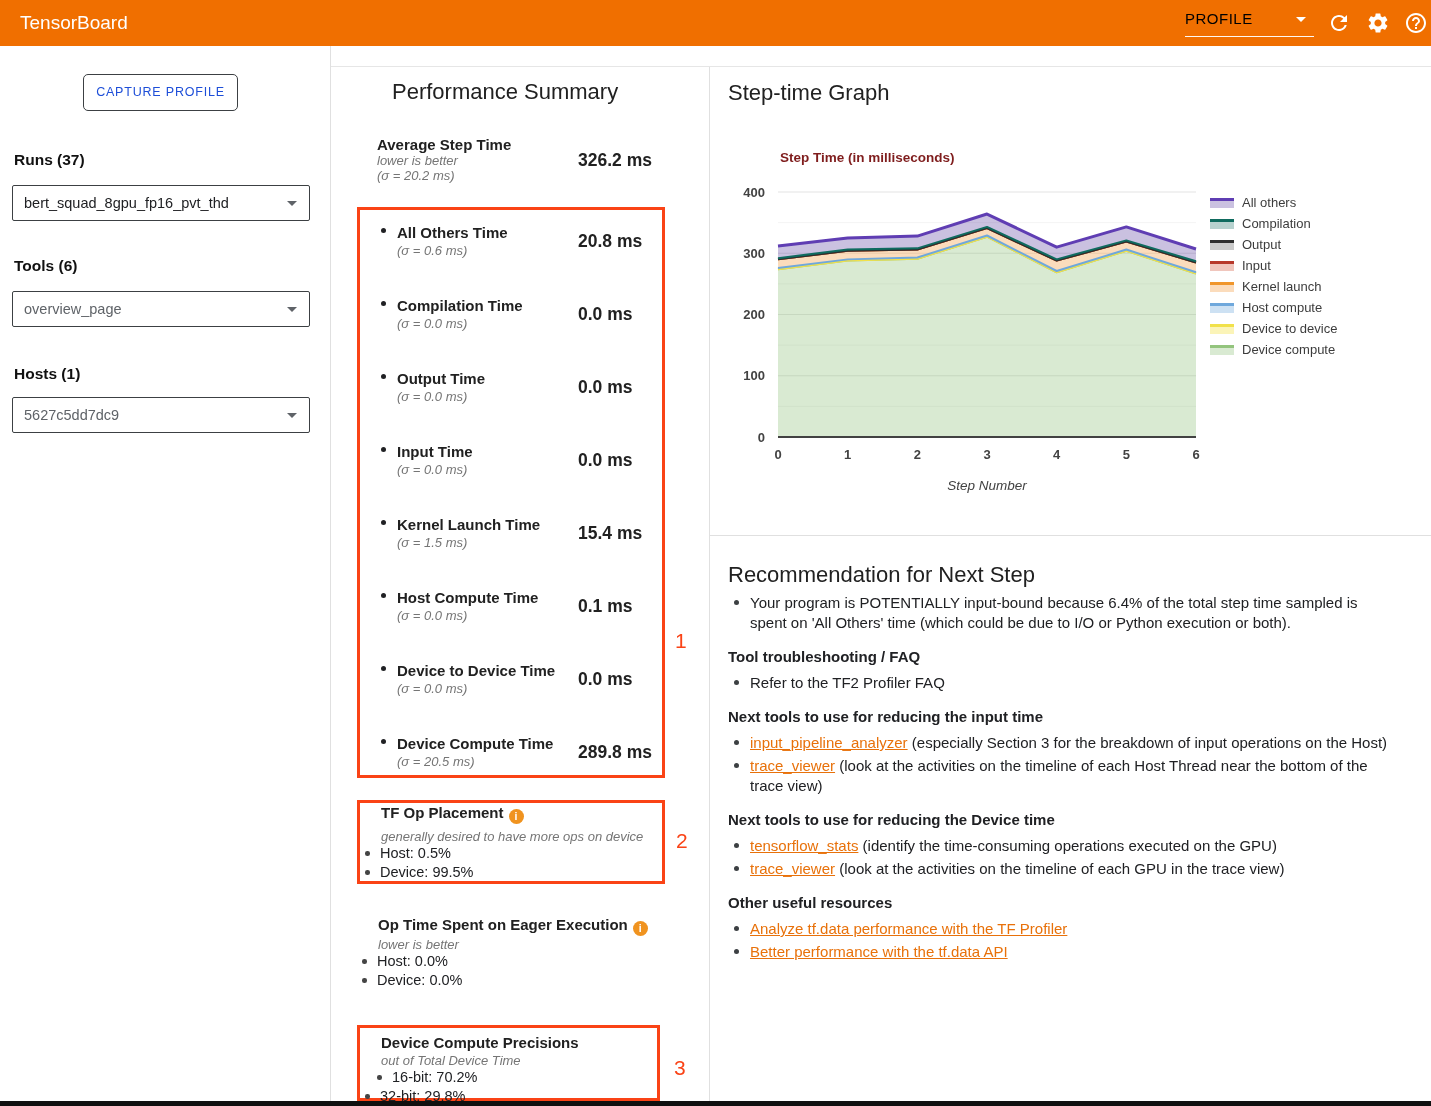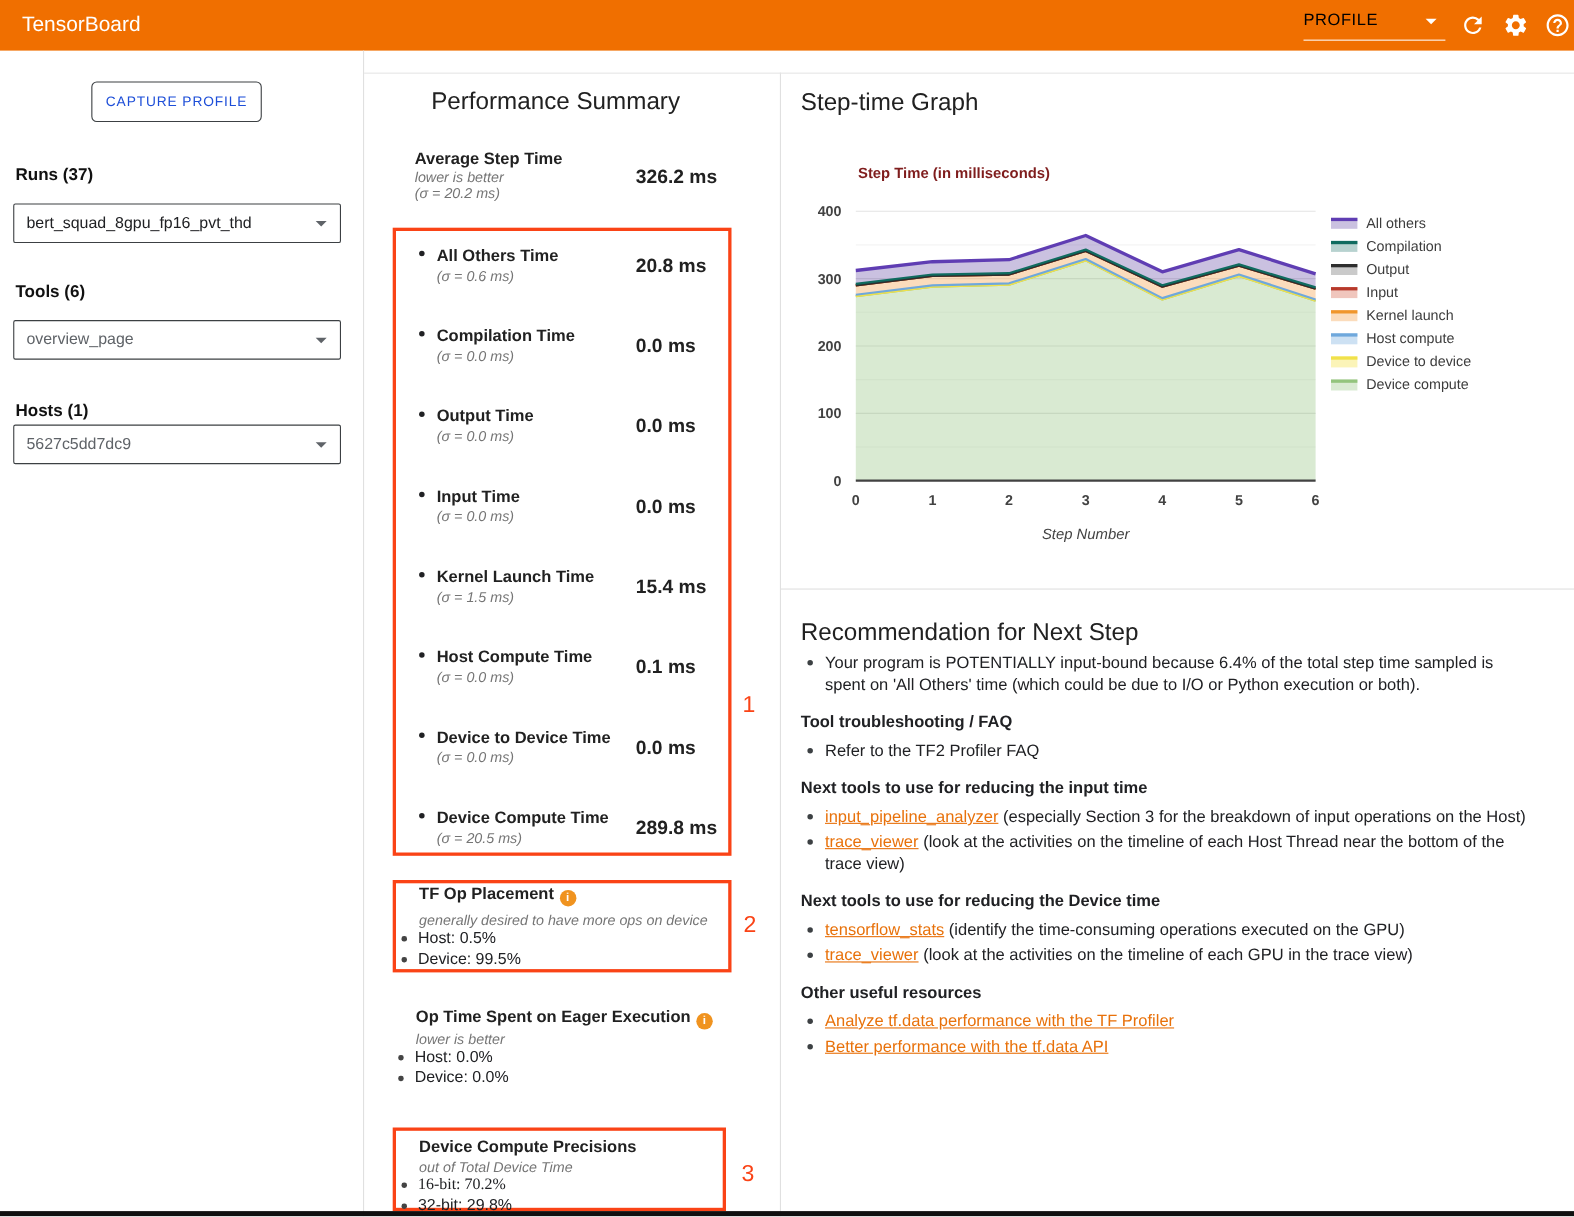--- a/index.html
+++ b/index.html
@@ -110,21 +110,21 @@
       <span class="caret"></span>
     </div>
 
     <div class="side-label" style="top:257px;">Tools (6)</div>
     <div class="side-select" style="top:291px;">
       <span class="val dim">overview_page</span>
       <span class="caret"></span>
     </div>
 
     <div class="side-label" style="top:365px;">Hosts (1)</div>
-    <div class="side-select" style="top:386px;text-align:right;">
+    <div class="side-select" style="top:397px;text-align:right;">
       <span class="val dim">5627c5dd7dc9</span>
       <span class="caret"></span>
     </div>
   </div>
 
   <div class="vline" style="left:330px;top:46px;height:1060px;"></div>
   <div class="vline" style="left:709px;top:66px;height:1040px;"></div>
   <div class="hline" style="left:331px;top:66px;width:1100px;"></div>
 
   <div>
@@ -192,21 +192,21 @@
     <div>
       <div class="abs blk-title" style="left:378px;top:916px;"><span>Op Time Spent on Eager Execution</span><span class="info-i">i</span></div>
       <div class="abs sub-italic" style="left:378px;top:937px;">lower is better</div>
       <div class="blk-item" style="left:377px;top:953px;"><span class="dot"></span><span>Host: 0.0%</span></div>
       <div class="blk-item" style="left:377px;top:972px;"><span class="dot"></span><span>Device: 0.0%</span></div>
     </div>
 
     <div class="redbox" style="left:357px;top:1025px;width:303px;height:76px;">
       <div class="abs blk-title" style="left:21px;top:6px;">Device Compute Precisions</div>
       <div class="abs sub-italic" style="left:21px;top:25px;">out of Total Device Time</div>
-      <div class="blk-item" style="left:20px;top:41px;font-family:Liberation Serif, serif;"><span class="dot"></span><span>16-bit: 70.2%</span></div>
+      <div class="blk-item" style="left:32px;top:41px;"><span class="dot"></span><span>16-bit: 70.2%</span></div>
       <div class="blk-item" style="left:20px;top:60px;"><span class="dot"></span><span>32-bit: 29.8%</span></div>
     </div>
     <div class="ann" style="left:674px;top:1056px;">3</div>
   </div>
 
   <div>
     <div class="abs h1" style="left:728px;top:80px;">Step-time Graph</div>
     <div class="chart-title" style="left:780px;top:150px;">Step Time (in milliseconds)</div>
     <svg id="chart-svg" width="470" height="292">
         <line x1="38" x2="456" y1="221.375" y2="221.375" stroke="#f4f4f4" stroke-width="1"></line>

